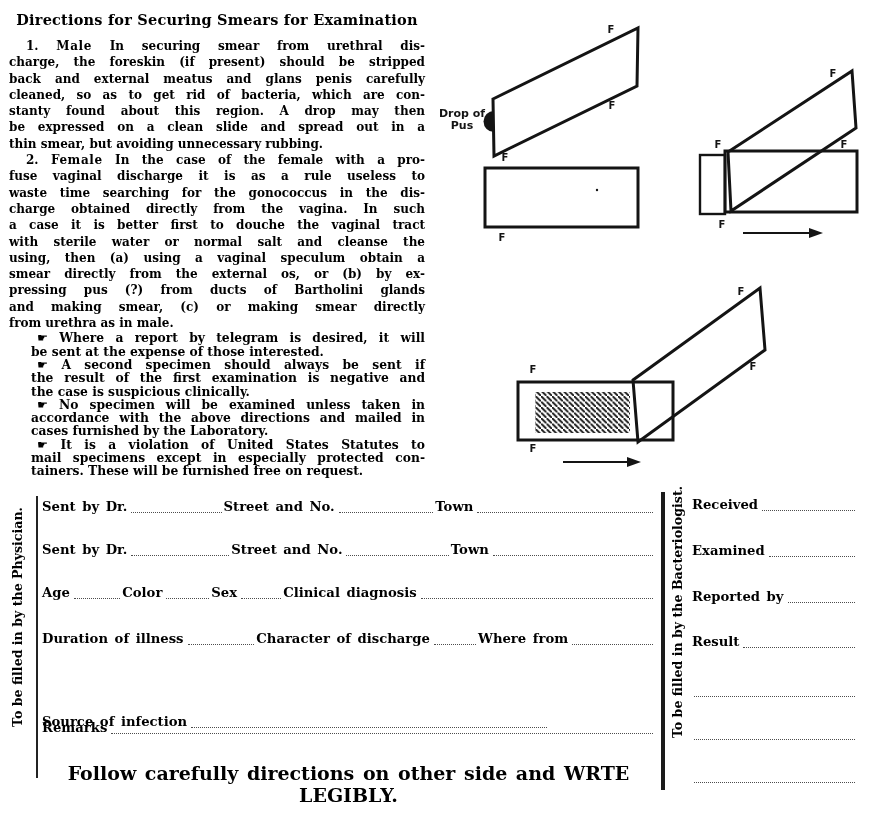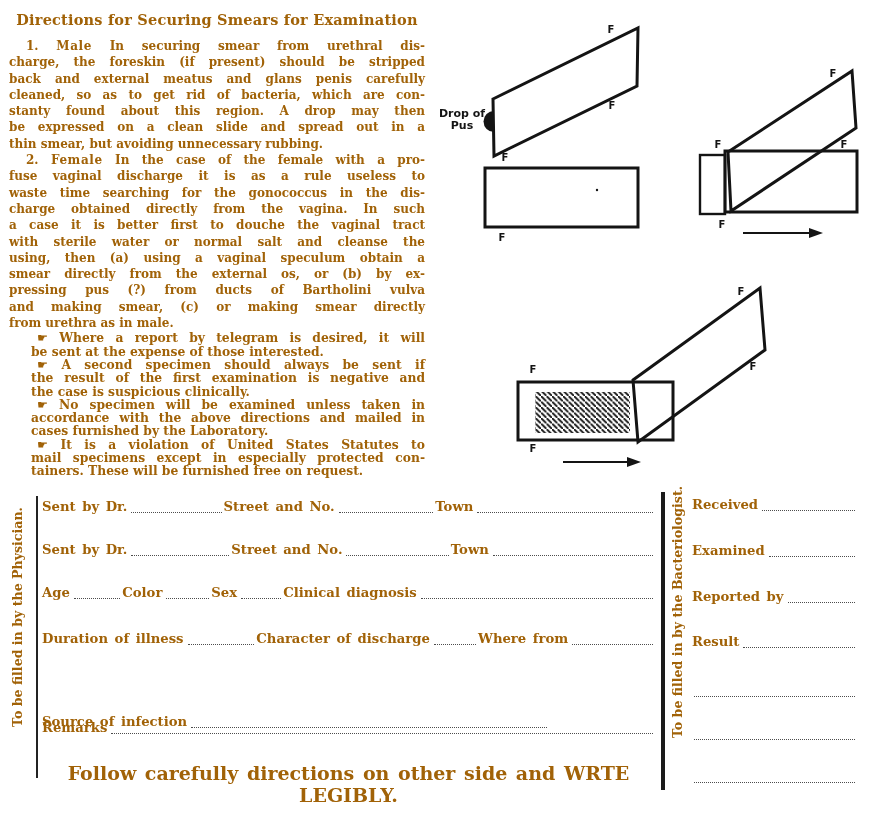--- a/index.html
+++ b/index.html
@@ -1,18 +1,18 @@
 <!DOCTYPE html>
 <html><head>
 <meta charset="utf-8">
 <style>
   html,body { margin:0; padding:0; background:#ffffff; }
   .page {
     position:relative; width:885px; height:838px; background:#ffffff;
-    font-family:"DejaVu Serif","DejaVu Sans",serif; color:#a16207; overflow:hidden;
+    font-family:"DejaVu Serif","DejaVu Sans",serif; color:#000000; overflow:hidden;
   }
   
   .directions { position:absolute; left:9px; top:11px; width:416px; }
   .doc-title {
     font-size:14.5px; font-weight:bold; text-align:center;
     letter-spacing:.2px; margin-bottom:10px; white-space:nowrap;
   }
   .para { font-size:12px; font-weight:bold; line-height:16.3px; }
   .para.small { font-size:12.3px; line-height:13.3px;margin-left:22px; }
   .tline { text-align:justify; text-align-last:justify; white-space:normal; }
@@ -72,21 +72,21 @@
         </div>
         <div class="para">
           <div class="tline first"><span>2. </span><span class="heavy">Female</span><span>  In the case of the female with a pro-</span></div>
           <div class="tline">fuse vaginal discharge it is as a rule useless to</div>
           <div class="tline">waste time searching for the gonococcus in the dis-</div>
           <div class="tline">charge obtained directly from the vagina.  In such</div>
           <div class="tline">a case it is better first to douche the vaginal tract</div>
           <div class="tline">with sterile water or normal salt and cleanse the</div>
           <div class="tline">using, then (a) using a vaginal speculum obtain a</div>
           <div class="tline">smear directly from the external os, or (b) by ex-</div>
-          <div class="tline">pressing pus (?) from ducts of Bartholini vulva</div>
+          <div class="tline">pressing pus (?) from ducts of Bartholini glands</div>
           <div class="tline">and making smear, (c) or making smear directly</div>
           <div class="tline lastline">from urethra as in male.</div>
         </div>
         <div class="para small">
           <div class="tline first">☛ Where a report by telegram is desired, it will</div>
           <div class="tline lastline">be sent at the expense of those interested.</div>
         </div>
         <div class="para small">
           <div class="tline first">☛ A second specimen should always be sent if</div>
           <div class="tline">the result of the first examination is negative and</div>

